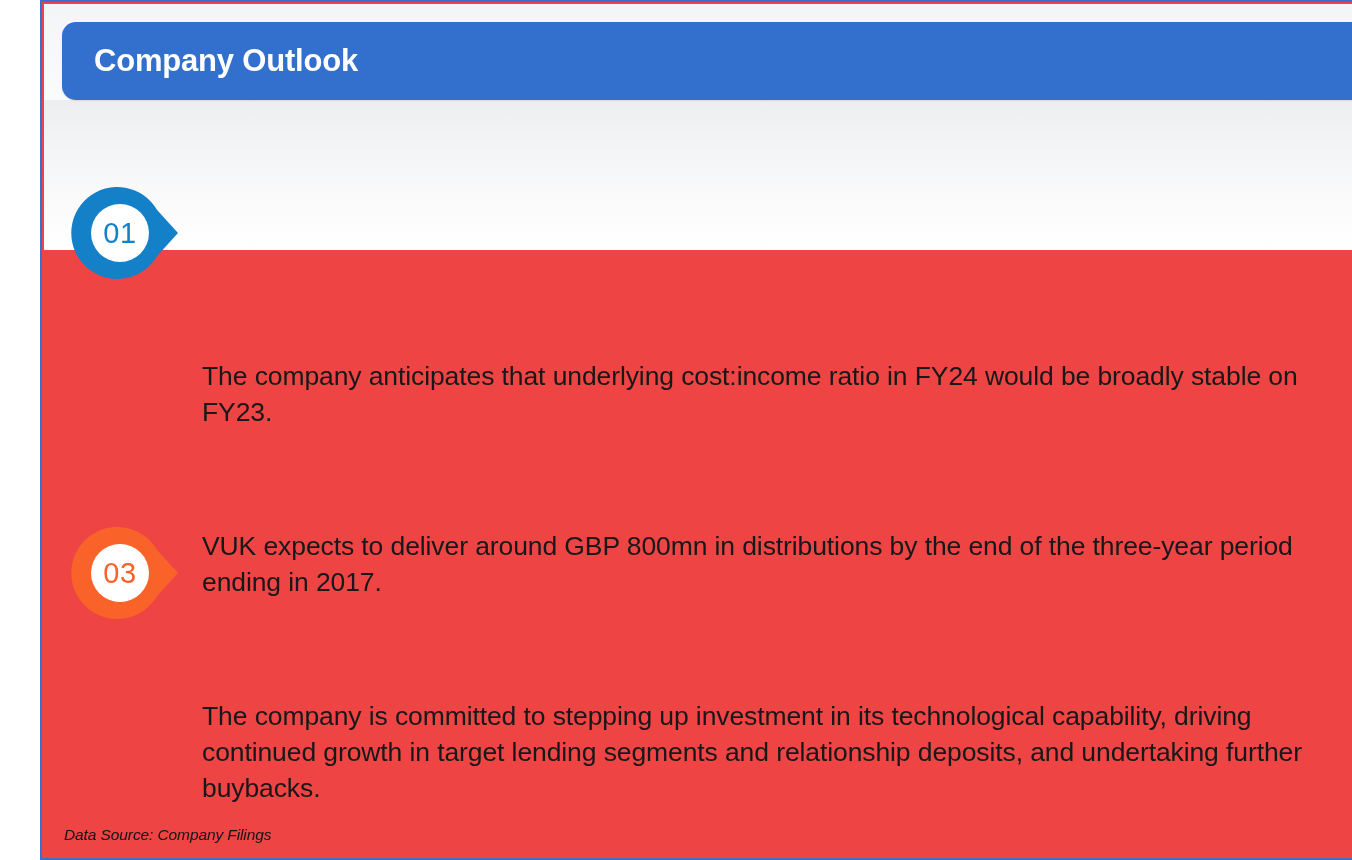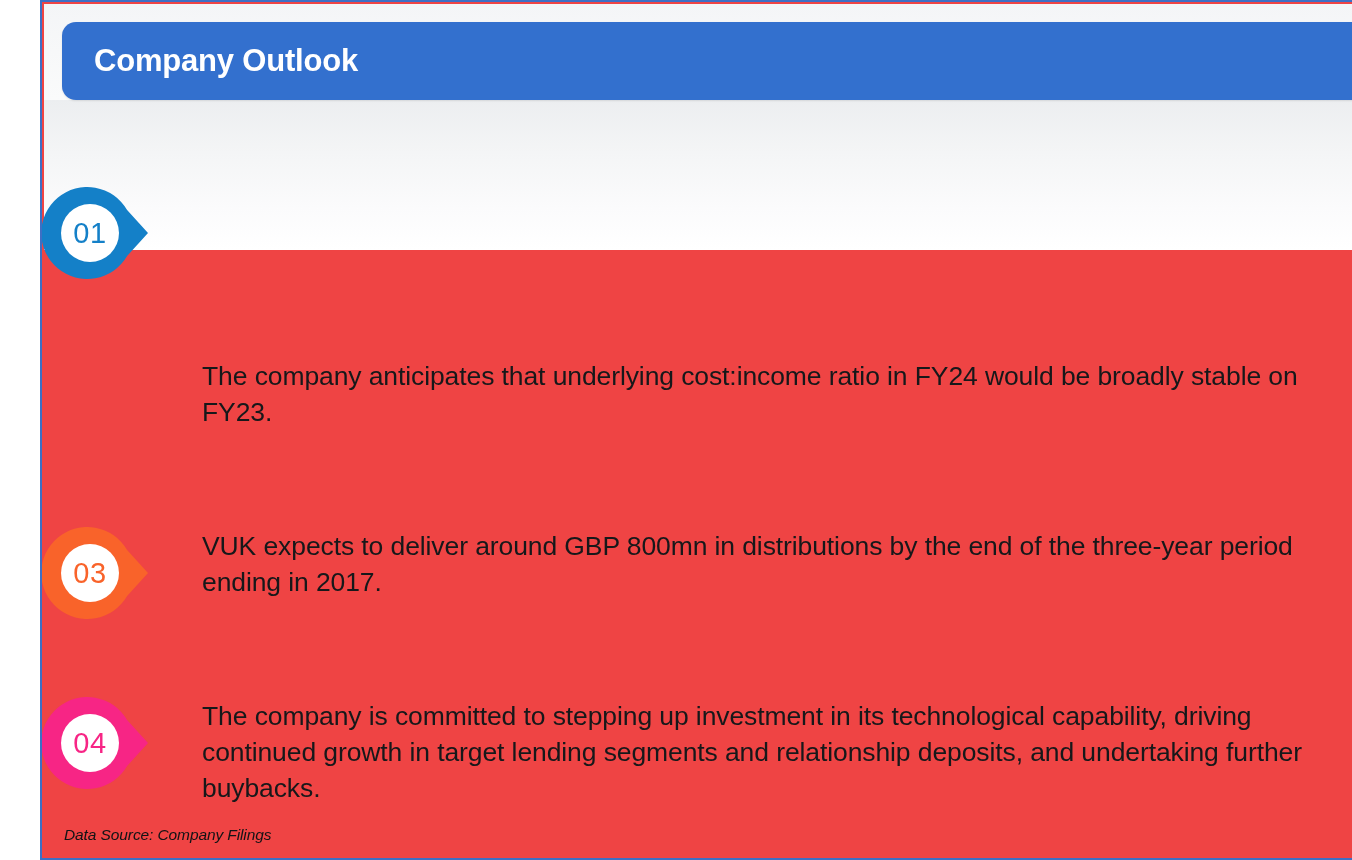--- a/index.html
+++ b/index.html
@@ -77,21 +77,21 @@
     position: relative;
     height: 170px;
   }
   .row.row-last {
     height: 160px;
   }
 
   
   .pin {
     position: absolute;
-    left: 2px;
+    left: 32px;
     top: 25px;
     width: 110px;
     height: 92px;
   }
   .pin svg {
     display: block;
     width: 110px;
     height: 92px;
     overflow: visible;
   }
@@ -159,27 +159,20 @@
         <svg viewBox="0 0 110 92">
           <path d="M 83.1 23.0 A 46 46 0 1 0 83.1 69.0 L 104 46 Z" fill="#f9632a"></path>
           <circle cx="46" cy="46" r="29" fill="#ffffff"></circle>
           <text class="pin-num" x="46" y="56" text-anchor="middle" fill="#f9632a">03</text>
         </svg>
       </div>
       <div class="row-text">VUK expects to deliver around GBP 800mn in distributions by the end of the three-year period ending in 2017.</div>
     </div>
 
     <div class="row row-last">
-      <div class="pin">
-        <svg viewBox="0 0 110 92">
-          <path d="M 83.1 23.0 A 46 46 0 1 0 83.1 69.0 L 104 46 Z" fill="#f72585"></path>
-          <circle cx="46" cy="46" r="29" fill="#ffffff"></circle>
-          <text class="pin-num" x="46" y="56" text-anchor="middle" fill="#f72585">04</text>
-        </svg>
-      </div>
       <div class="row-text">The company is committed to stepping up investment in its technological capability, driving continued growth in target lending segments and relationship deposits, and undertaking further buybacks.</div>
     </div>
 
   </div>
 
   <div class="footer-note">Data Source: Company Filings</div>
 
 </div>
 
 </body></html>

